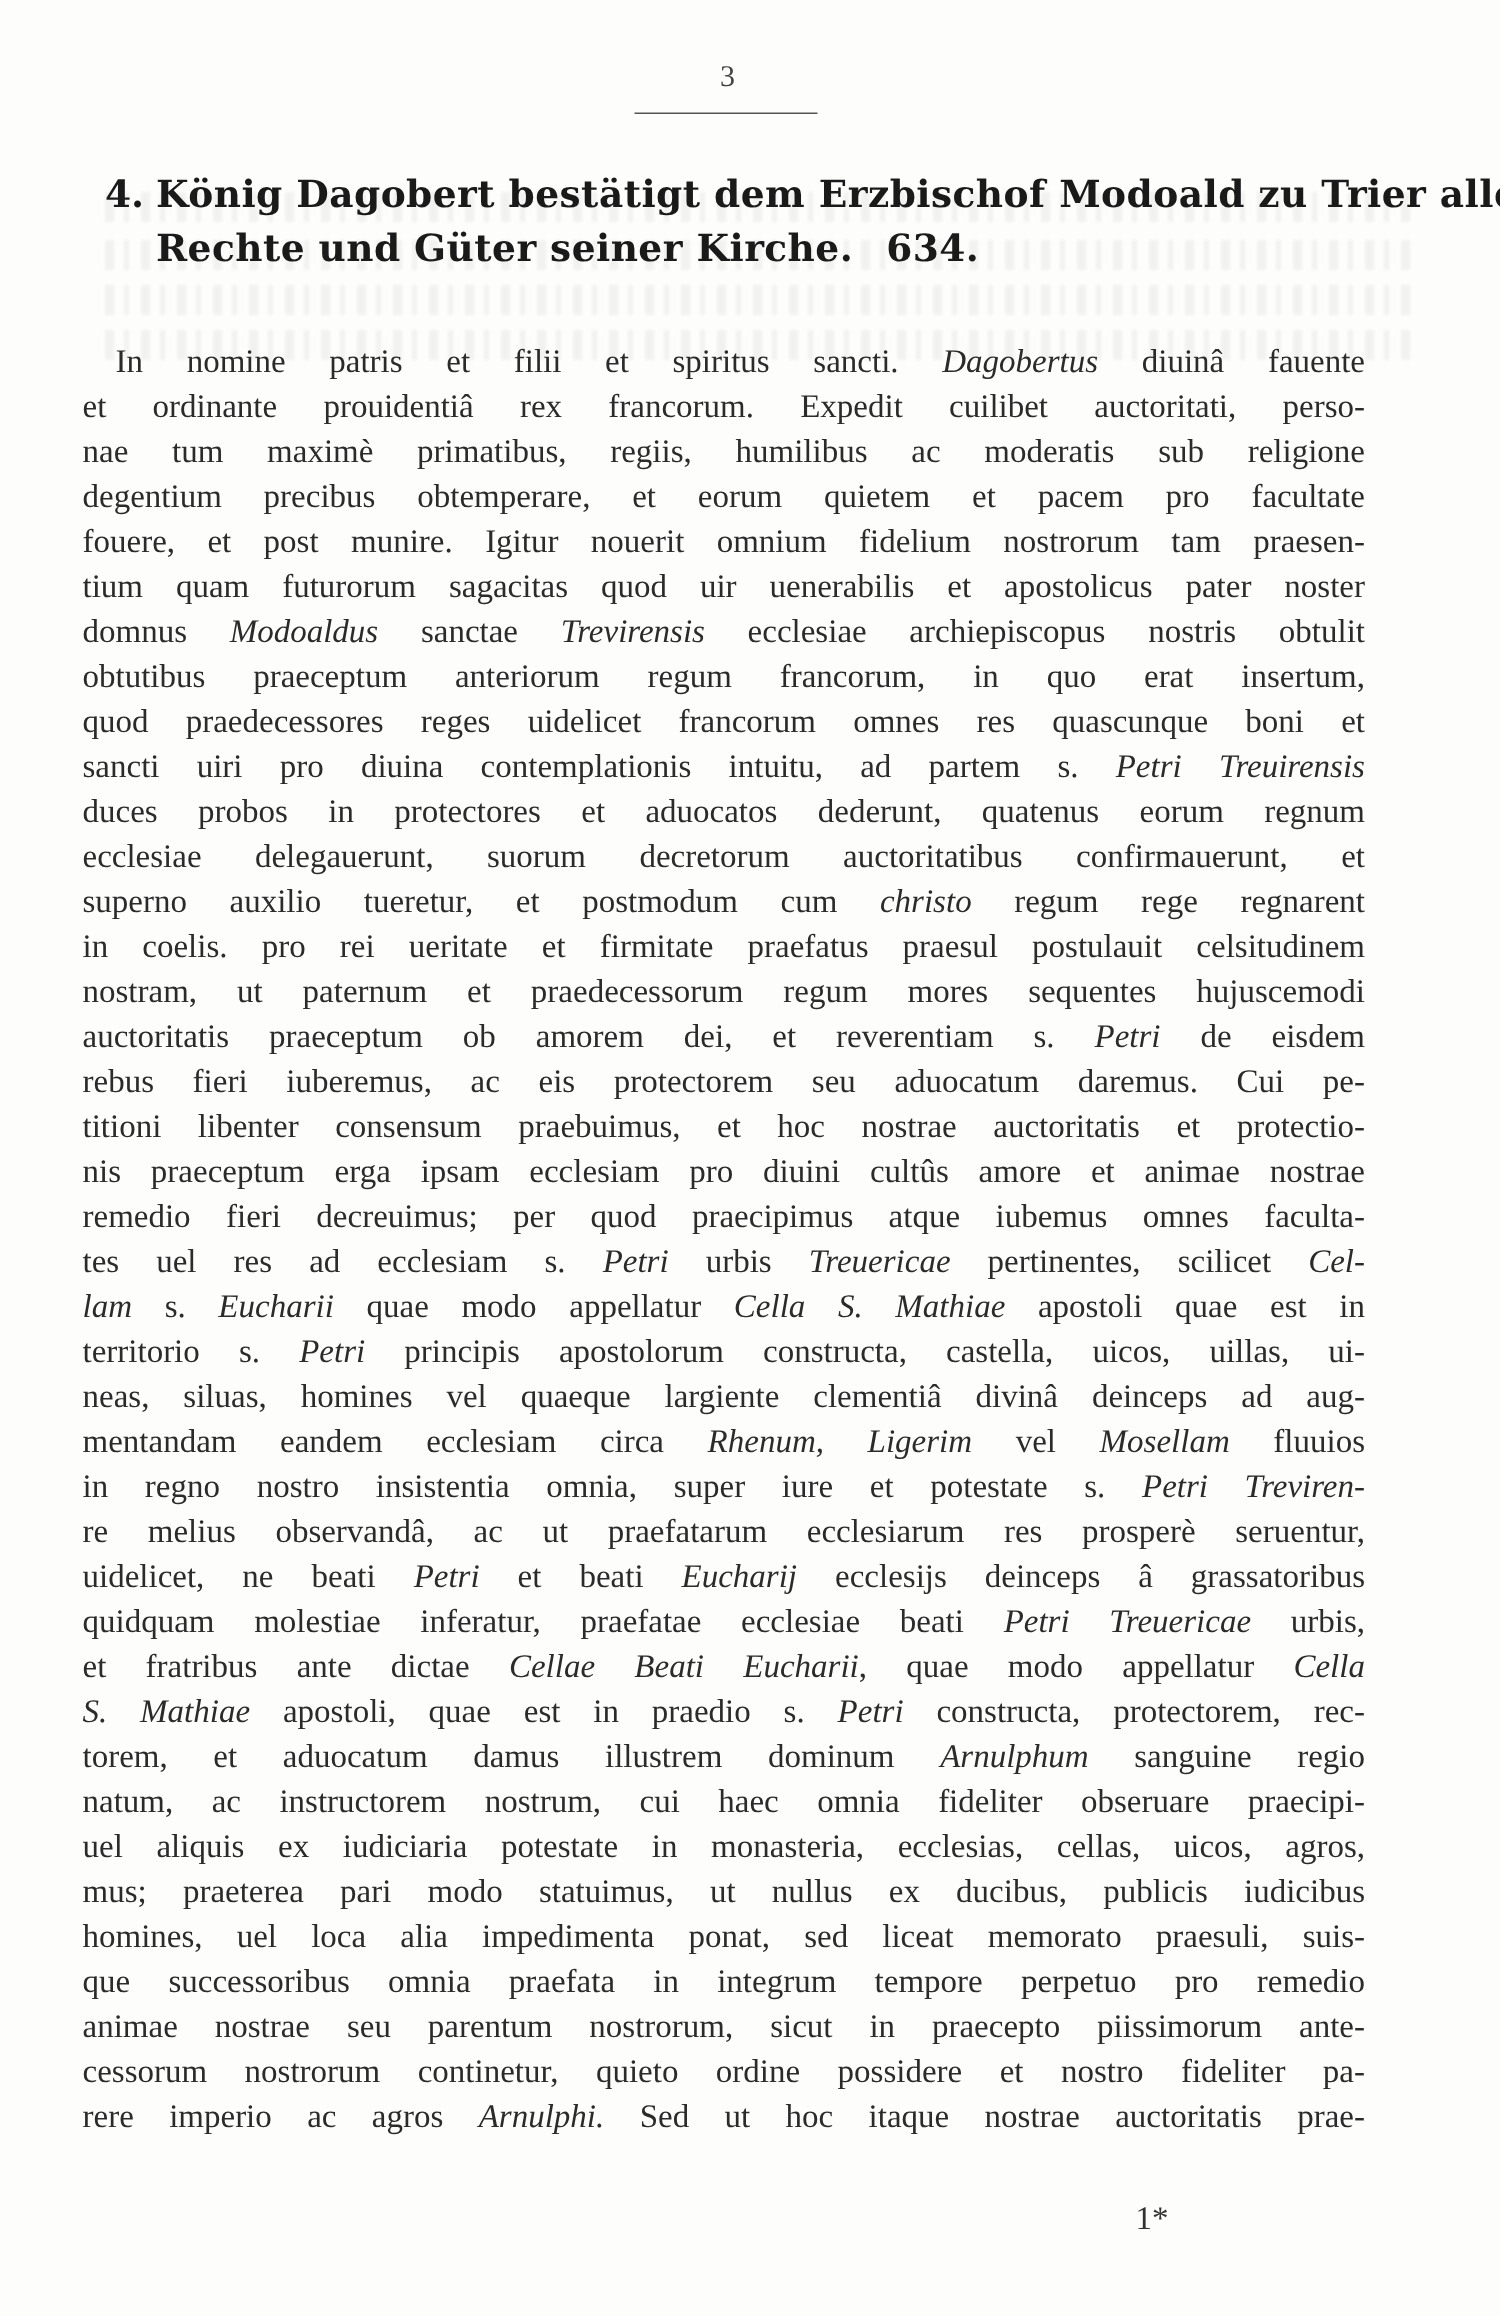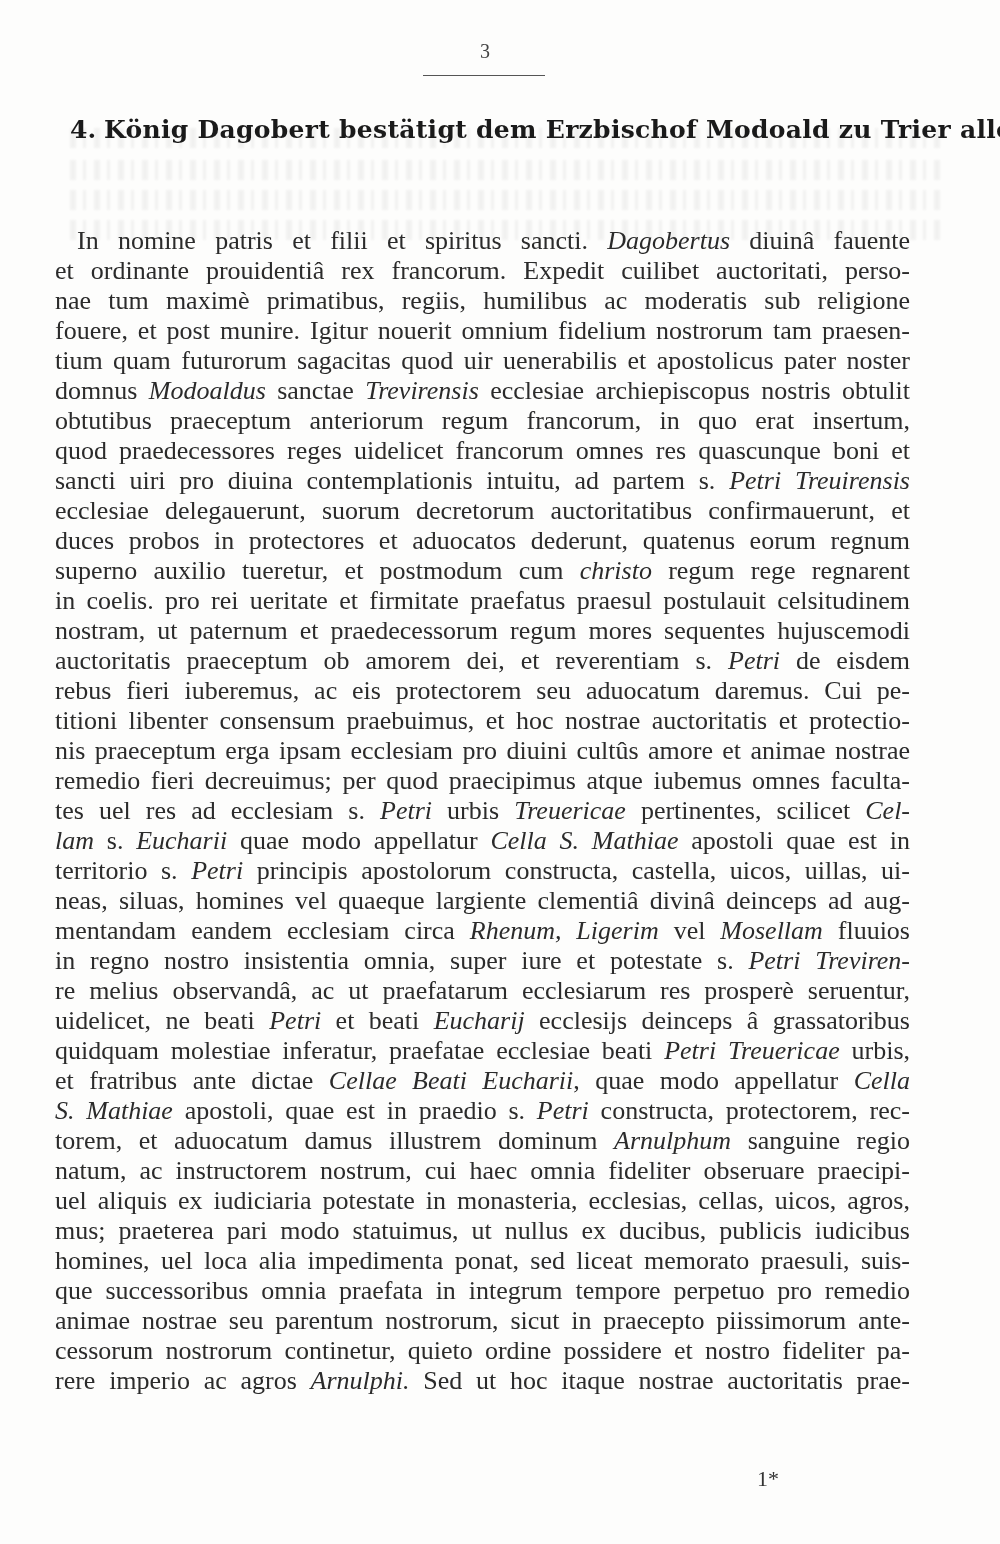--- a/index.html
+++ b/index.html
@@ -66,21 +66,21 @@
       text-align-last: justify;
     }
     .heading-date {
       margin-left: 22px;
     }
     .body-text {
       position: absolute;
       top: 226px;
       left: 55px;
       width: 855px;
-      font-size: 26px;
+      font-size: 22px;
       line-height: 30px;
       color: #2b2b2b;
     }
     .line {
       display: block;
       height: 30px;
       white-space: nowrap;
       text-align: justify;
       text-align-last: justify;
       overflow: hidden;
@@ -120,34 +120,41 @@
   <div class="bleed" style="top:220px"></div>
 
   <div class="page-number">3</div>
   <div class="header-rule"></div>
 
   <div class="heading">
     <div class="heading-row">
       <span class="heading-number">4.</span>
       <span class="heading-text heading-line1">König Dagobert bestätigt dem Erzbischof Modoald zu Trier alle</span>
     </div>
+    <div class="heading-row">
+      <span class="heading-number"></span>
+      <span class="heading-text">
+        <span>Rechte und Güter seiner Kirche.</span><span class="heading-date">634.</span>
+      </span>
+    </div>
   </div>
 
   <div class="body-text" id="body-text">
       <span class="line first"><span>In nomine patris et filii et spiritus sancti. </span><span class="seg-it">Dagobertus</span><span> diuinâ fauente</span></span>
       <span class="line"><span>et ordinante prouidentiâ rex francorum. Expedit cuilibet auctoritati, perso-</span></span>
       <span class="line"><span>nae tum maximè primatibus, regiis, humilibus ac moderatis sub religione</span></span>
+      <span class="line"><span>degentium precibus obtemperare, et eorum quietem et pacem pro facultate</span></span>
       <span class="line"><span>fouere, et post munire. Igitur nouerit omnium fidelium nostrorum tam praesen-</span></span>
       <span class="line"><span>tium quam futurorum sagacitas quod uir uenerabilis et apostolicus pater noster</span></span>
       <span class="line"><span>domnus </span><span class="seg-it">Modoaldus</span><span> sanctae </span><span class="seg-it">Trevirensis</span><span> ecclesiae archiepiscopus nostris obtulit</span></span>
       <span class="line"><span>obtutibus praeceptum anteriorum regum francorum, in quo erat insertum,</span></span>
       <span class="line"><span>quod praedecessores reges uidelicet francorum omnes res quascunque boni et</span></span>
       <span class="line"><span>sancti uiri pro diuina contemplationis intuitu, ad partem s. </span><span class="seg-it">Petri Treuirensis</span></span>
+      <span class="line"><span>duces probos in protectores et aduocatos dederunt, quatenus eorum regnum</span></span>
       <span class="line"><span>ecclesiae delegauerunt, suorum decretorum auctoritatibus confirmauerunt, et</span></span>
-      <span class="line"><span>duces probos in protectores et aduocatos dederunt, quatenus eorum regnum</span></span>
       <span class="line"><span>superno auxilio tueretur, et postmodum cum </span><span class="seg-it">christo</span><span> regum rege regnarent</span></span>
       <span class="line"><span>in coelis. pro rei ueritate et firmitate praefatus praesul postulauit celsitudinem</span></span>
       <span class="line"><span>nostram, ut paternum et praedecessorum regum mores sequentes hujuscemodi</span></span>
       <span class="line"><span>auctoritatis praeceptum ob amorem dei, et reverentiam s. </span><span class="seg-it">Petri</span><span> de eisdem</span></span>
       <span class="line"><span>rebus fieri iuberemus, ac eis protectorem seu aduocatum daremus. Cui pe-</span></span>
       <span class="line"><span>titioni libenter consensum praebuimus, et hoc nostrae auctoritatis et protectio-</span></span>
       <span class="line"><span>nis praeceptum erga ipsam ecclesiam pro diuini cultûs amore et animae nostrae</span></span>
       <span class="line"><span>remedio fieri decreuimus; per quod praecipimus atque iubemus omnes faculta-</span></span>
       <span class="line"><span>tes uel res ad ecclesiam s. </span><span class="seg-it">Petri</span><span> urbis </span><span class="seg-it">Treuericae</span><span> pertinentes, scilicet </span><span class="seg-it">Cel-</span></span>
       <span class="line"><span class="seg-it">lam</span><span> s. </span><span class="seg-it">Eucharii</span><span> quae modo appellatur </span><span class="seg-it">Cella S. Mathiae</span><span> apostoli quae est in</span></span>

